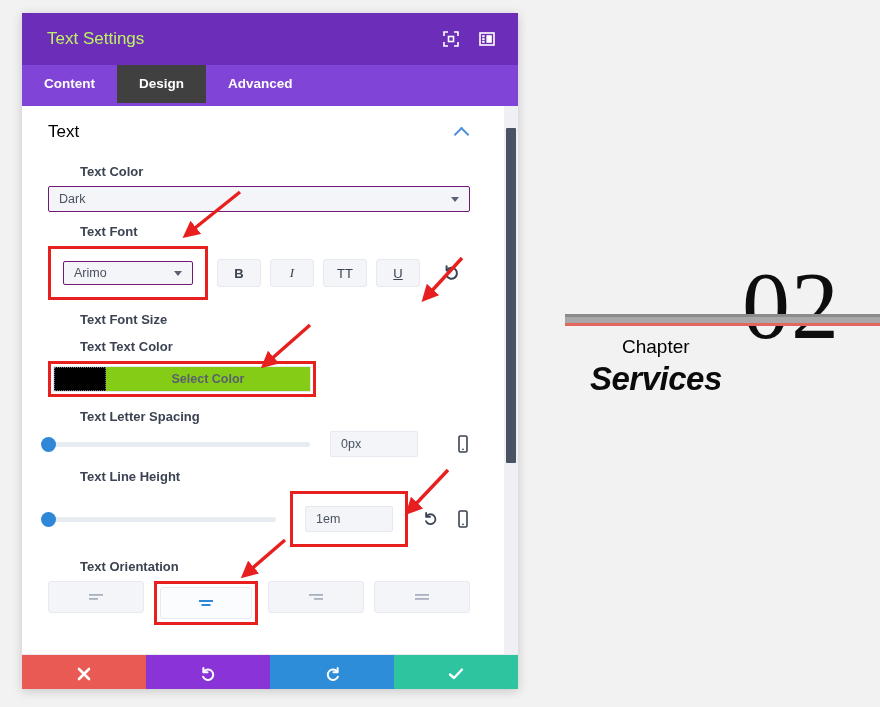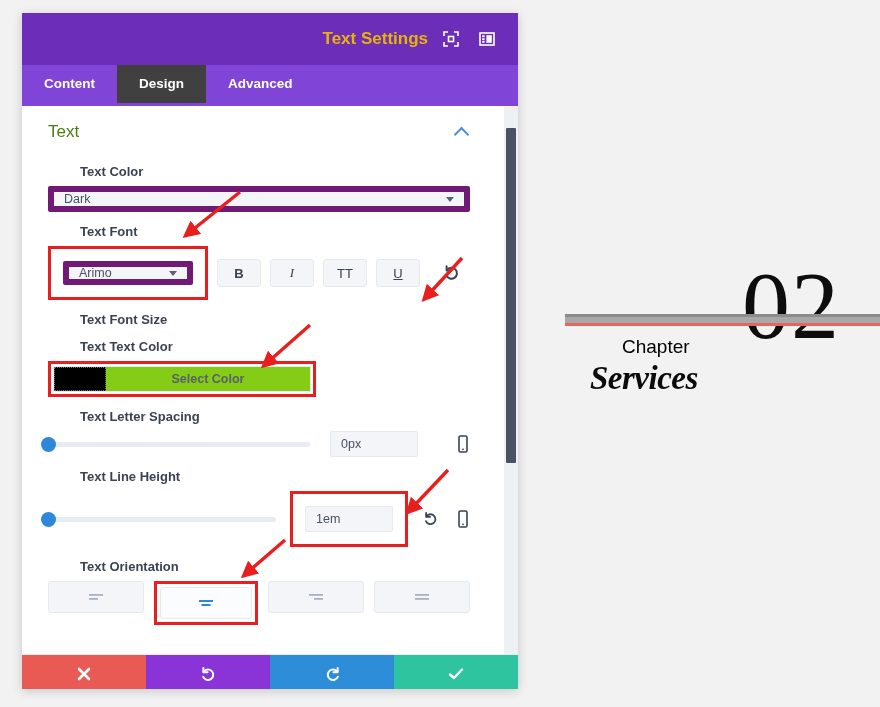--- a/index.html
+++ b/index.html
@@ -66,21 +66,21 @@
     left: 62px;
     top: 68px;
     font-family: "Liberation Sans", sans-serif;
     font-size: 19px;
     color: #000000;
   }
   .chapter-title {
     position: absolute;
     left: 30px;
     top: 92px;
-    font-family: Liberation Serif, serif;
+    font-family: Liberation Sans, sans-serif;
     font-style: italic;
     font-weight: bold;
     font-size: 33px;
     color: #0b0b0b;
     letter-spacing: -0.5px;
   }
 
   
   #settings-modal {
     position: absolute;
@@ -96,25 +96,24 @@
   
   #modal-header {
     height: 52px;
     background: #6c2eb9;
     display: flex;
     align-items: center;
     padding: 0 18px 0 25px;
     box-sizing: border-box;
   }
   #modal-title {
-    color: #eab308;
+    color: #bef264;
     font-size: 17px;
-    font-weight: bold;
+    font-weight: normal;
     flex: 1;
-    text-align: right;
   }
   .header-icon {
     width: 26px;
     height: 26px;
     display: flex;
     align-items: center;
     justify-content: center;
     margin-left: 10px;
     cursor: pointer;
   }
@@ -158,21 +157,21 @@
 
   
   #section-text-header {
     display: flex;
     align-items: center;
     height: 40px;
     padding-top: 6px;
   }
   #section-text-title {
     flex: 1;
-    color: #4d7c0f;
+    color: #000000;
     font-size: 17px;
   }
   .chevron-up {
     width: 16px; height: 16px;
     position: relative;
     cursor: pointer;
   }
   .chevron-up::before {
     content: "";
     position: absolute;
@@ -189,21 +188,21 @@
     font-weight: bold;
     color: #3b4352;
     margin-bottom: 7px;
     margin-left: 32px;
   }
 
   
   .select-box {
     height: 26px;
     background: #f3f5f8;
-    border: 6px solid #701a75;
+    border: 1px solid #701a75;
     border-radius: 2px;
     display: flex;
     align-items: center;
     padding: 0 10px;
     font-size: 12.5px;
     color: #4a5160;
     cursor: pointer;
     box-sizing: border-box;
   }
   .select-value { flex: 1; }

